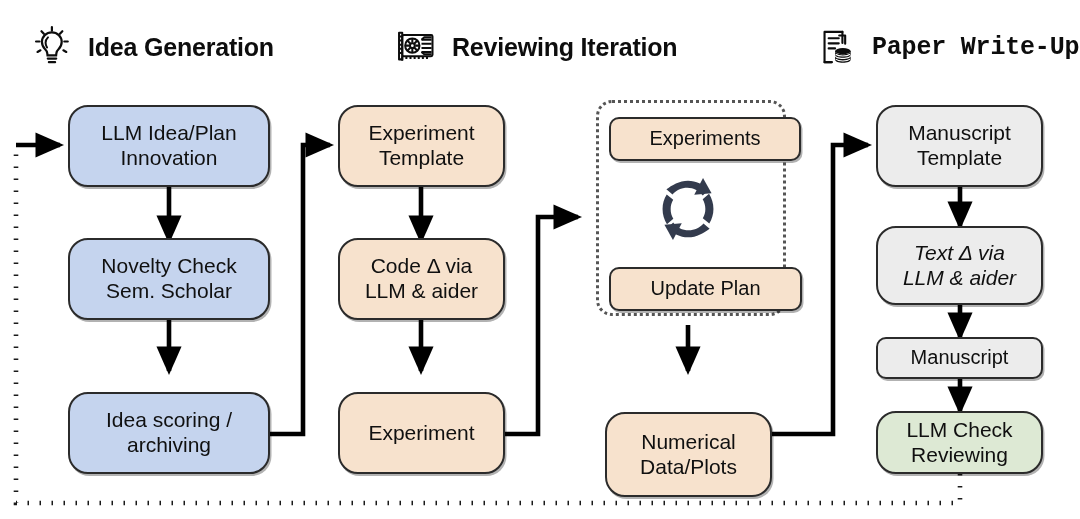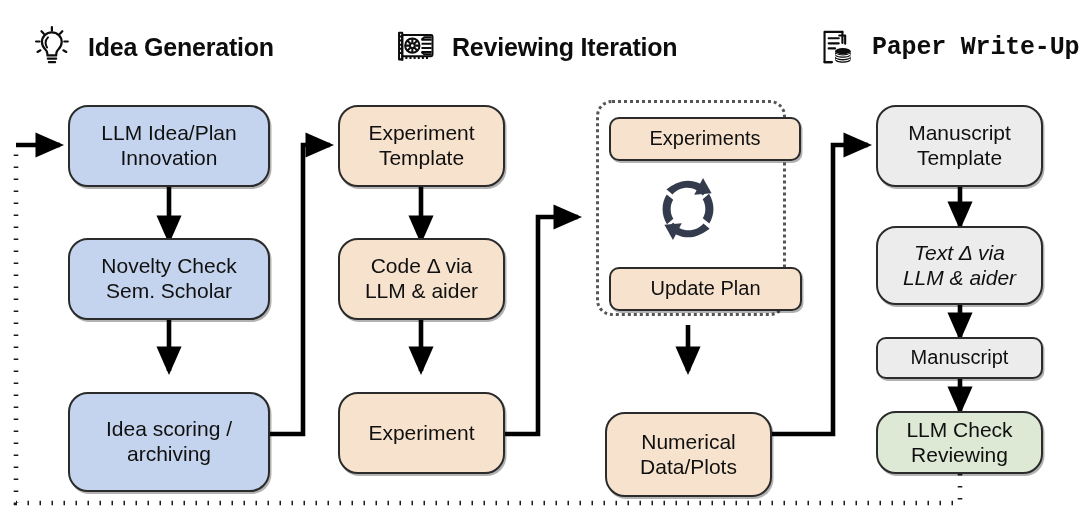--- a/index.html
+++ b/index.html
@@ -186,21 +186,21 @@
     </div>
   </div>
 
   <div class="node blue" style="left:68px; top:238px; width:202px; height:82px;">
     <div>
       <span>Novelty Check</span>
       <span>Sem. Scholar</span>
     </div>
   </div>
 
-  <div class="node blue" style="left:68px; top:392px; width:202px; height:100px;">
+  <div class="node blue" style="left:68px; top:392px; width:202px; height:82px;">
     <div>
       <span>Idea scoring /</span>
       <span>archiving</span>
     </div>
   </div>
 
   <div class="node peach" style="left:338px; top:105px; width:167px; height:82px;">
     <div>
       <span>Experiment</span>
       <span>Template</span>

